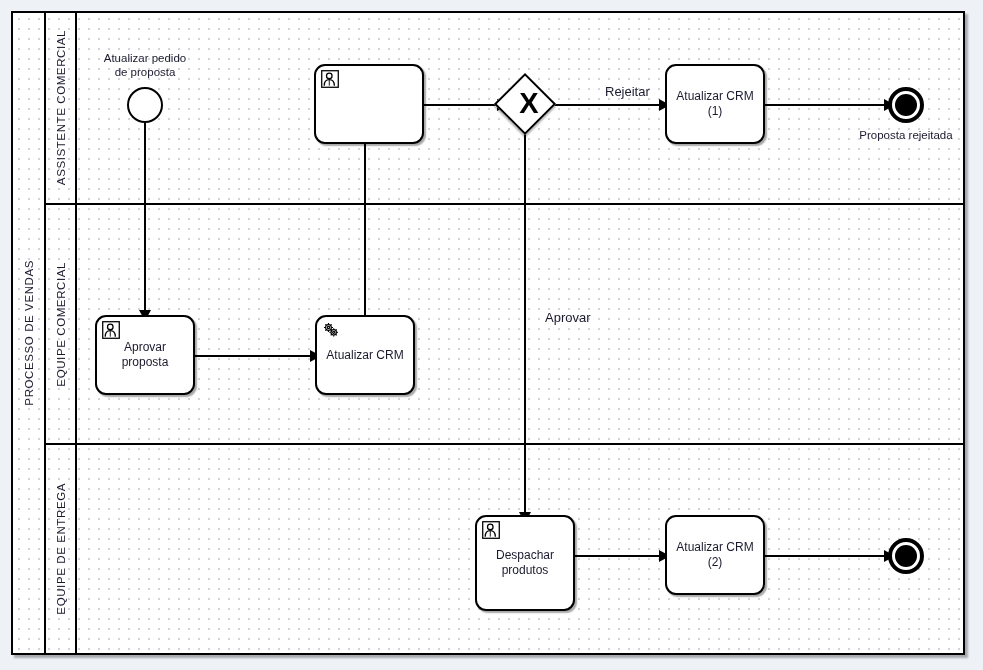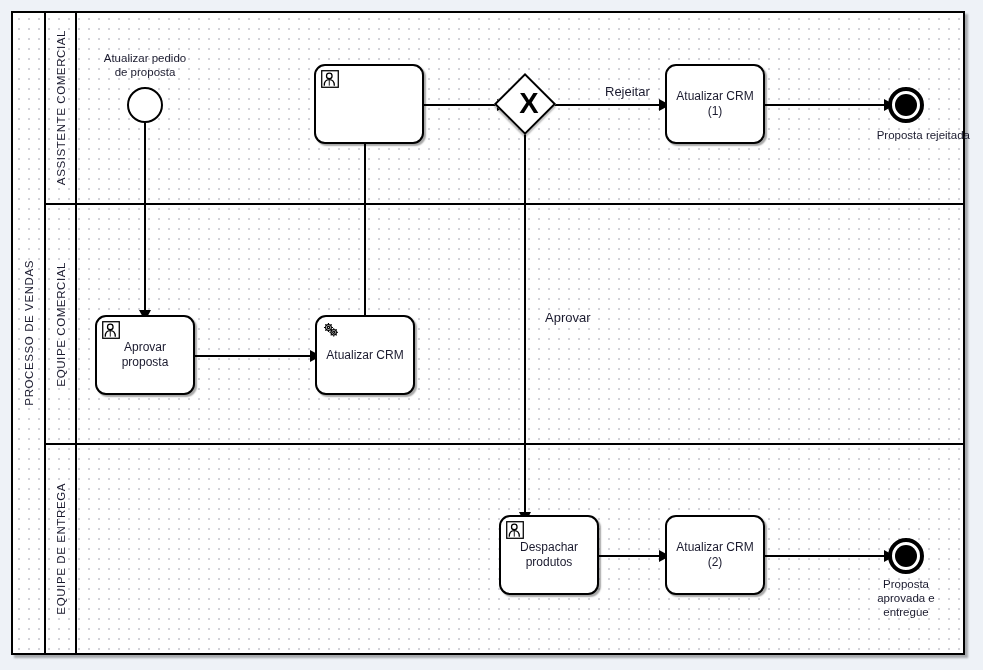--- a/index.html
+++ b/index.html
@@ -259,21 +259,21 @@
 
     <div class="gateway" style="left:490px; top:69px;"></div>
     <div class="gateway-x" style="left:503px; top:76px; width:26px; text-align:center;">X</div>
 
     <div class="task" style="left:652px; top:51px; width:100px; height:80px;">
       <span>Atualizar CRM
 (1)</span>
     </div>
 
     <div class="event end" style="left:875px; top:74px; width:36px; height:36px;"></div>
-    <div class="event-label" style="left:829px; top:115px; width:128px;text-align:right;">Proposta rejeitada</div>
+    <div class="event-label" style="left:829px; top:115px; width:128px;">Proposta rejeitada</div>
 
     <div class="task" style="left:82px; top:302px; width:100px; height:80px;">
       <svg class="task-icon" viewBox="0 0 20 20">
         <rect x="0.8" y="0.8" width="18.4" height="18.4" fill="none" stroke="#000" stroke-width="1.4"></rect>
         <circle cx="9.2" cy="6.6" r="3.1" fill="none" stroke="#000" stroke-width="1.4"></circle>
         <path d="M3.6 17.4 C3.6 12.6 6.2 10.8 9.2 10.8 C12.2 10.8 14.8 12.6 14.8 17.4" fill="none" stroke="#000" stroke-width="1.4"></path>
         <path d="M9.2 11.2 L9.2 17.4" stroke="#000" stroke-width="1"></path>
       </svg>
       <span>Aprovar proposta</span>
     </div>
@@ -287,35 +287,32 @@
                    M3.7 3.7 L4.6 4.6 M9.8 9.8 L10.7 10.7 M10.7 3.7 L9.8 4.6 M4.6 9.8 L3.7 10.7"></path>
           <circle cx="13.0" cy="12.6" r="3.0"></circle>
           <circle cx="13.0" cy="12.6" r="1.2"></circle>
           <path d="M13.0 8.0 L13.0 9.2 M13.0 16.0 L13.0 17.2 M8.4 12.6 L9.6 12.6 M16.4 12.6 L17.6 12.6
                    M9.7 9.3 L10.6 10.2 M15.4 15.0 L16.3 15.9 M16.3 9.3 L15.4 10.2 M10.6 15.0 L9.7 15.9"></path>
         </g>
       </svg>
       <span>Atualizar CRM</span>
     </div>
 
-    <div class="task" style="left:462px; top:502px; width:100px; height:80px;margin-left:24px;">
+    <div class="task" style="left:462px; top:502px; width:100px; height:96px;">
       <svg class="task-icon" viewBox="0 0 20 20">
         <rect x="0.8" y="0.8" width="18.4" height="18.4" fill="none" stroke="#000" stroke-width="1.4"></rect>
         <circle cx="9.2" cy="6.6" r="3.1" fill="none" stroke="#000" stroke-width="1.4"></circle>
         <path d="M3.6 17.4 C3.6 12.6 6.2 10.8 9.2 10.8 C12.2 10.8 14.8 12.6 14.8 17.4" fill="none" stroke="#000" stroke-width="1.4"></path>
         <path d="M9.2 11.2 L9.2 17.4" stroke="#000" stroke-width="1"></path>
       </svg>
       <span>Despachar
 produtos</span>
     </div>
 
     <div class="task" style="left:652px; top:502px; width:100px; height:80px;">
       <span>Atualizar CRM
 (2)</span>
     </div>
 
     <div class="event end" style="left:875px; top:525px; width:36px; height:36px;"></div>
-    <div class="event-label" style="left:842px; top:564px; width:102px;">Proposta
-aprovada e
-entregue</div>
 
   </div>
 </div>
 
 </body></html>

